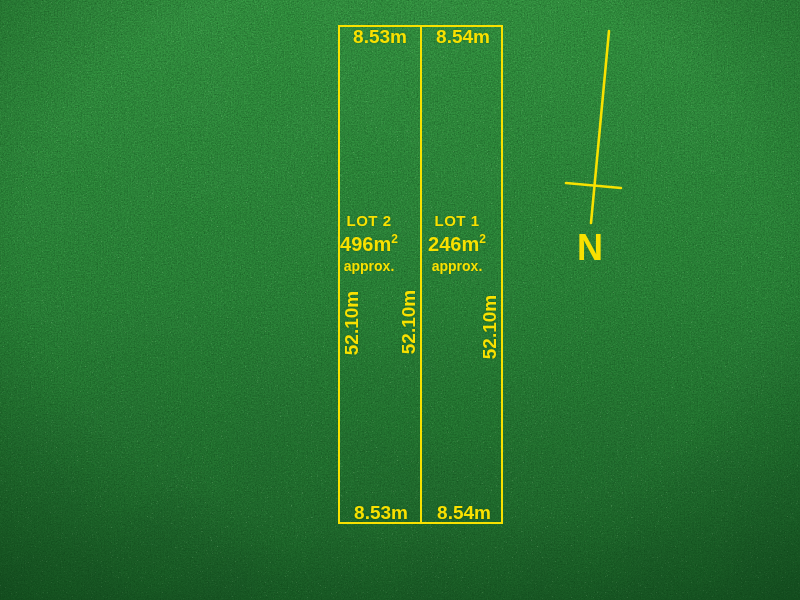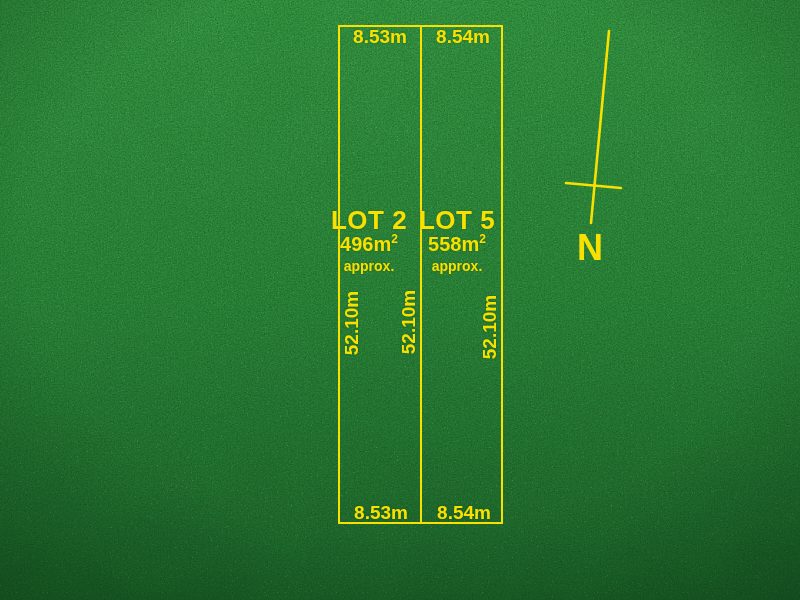--- a/index.html
+++ b/index.html
@@ -29,21 +29,21 @@
   .dim, .vdim, .lot-info, .street-label {
     position: absolute;
     transform: translate(-50%, -50%);
     white-space: nowrap;
     text-shadow: 0 0 2px rgba(10,50,15,0.35);
   }
   .dim  { font-size: 19px; }
   .vdim { font-size: 19px; transform: translate(-50%, -50%) rotate(-90deg); }
 
   .lot-info { text-align: center; }
-  .lot-name   { font-size: 26px; line-height: 25px; letter-spacing: 0.5px; text-align: center; }
+  .lot-name   { font-size: 15px; line-height: 25px; letter-spacing: 0.5px; text-align: center; }
   .lot-area   { font-size: 20px; line-height: 23px; }
   .lot-area sup { font-size: 12px; line-height: 0; }
   .lot-approx { font-size: 14px; line-height: 20px; }
 
   .street-label { left: 399px; top: 570px; font-size: 33px; letter-spacing: 1px; }
 
   .north-svg { position: absolute; left: 540px; top: 20px; }
   .north-svg line { stroke: #f8e100; stroke-width: 2.6; stroke-linecap: round; }
   .north-svg text {
     fill: #f8e100;
@@ -104,22 +104,22 @@
     <div class="vdim" style="left:393px; top:322px;">52.10m</div>
     <div class="vdim" style="left:474px; top:327px;">52.10m</div>
 
     <div class="lot-info" style="left:353px; top:242px;">
       <div class="lot-name">LOT 2</div>
       <div class="lot-area"><span>496m</span><sup>2</sup></div>
       <div class="lot-approx">approx.</div>
     </div>
 
     <div class="lot-info" style="left:441px; top:242px;">
-      <div class="lot-name">LOT 5</div>
-      <div class="lot-area"><span>558m</span><sup>2</sup></div>
+      <div class="lot-name">LOT 1</div>
+      <div class="lot-area"><span>246m</span><sup>2</sup></div>
       <div class="lot-approx">approx.</div>
     </div>
 
     <svg class="north-svg" width="120" height="250" viewBox="0 0 120 250">
       <line x1="53" y1="11" x2="35" y2="203"></line>
       <line x1="10" y1="163" x2="65" y2="168"></line>
       <text x="34" y="240">N</text>
     </svg>
 
 

